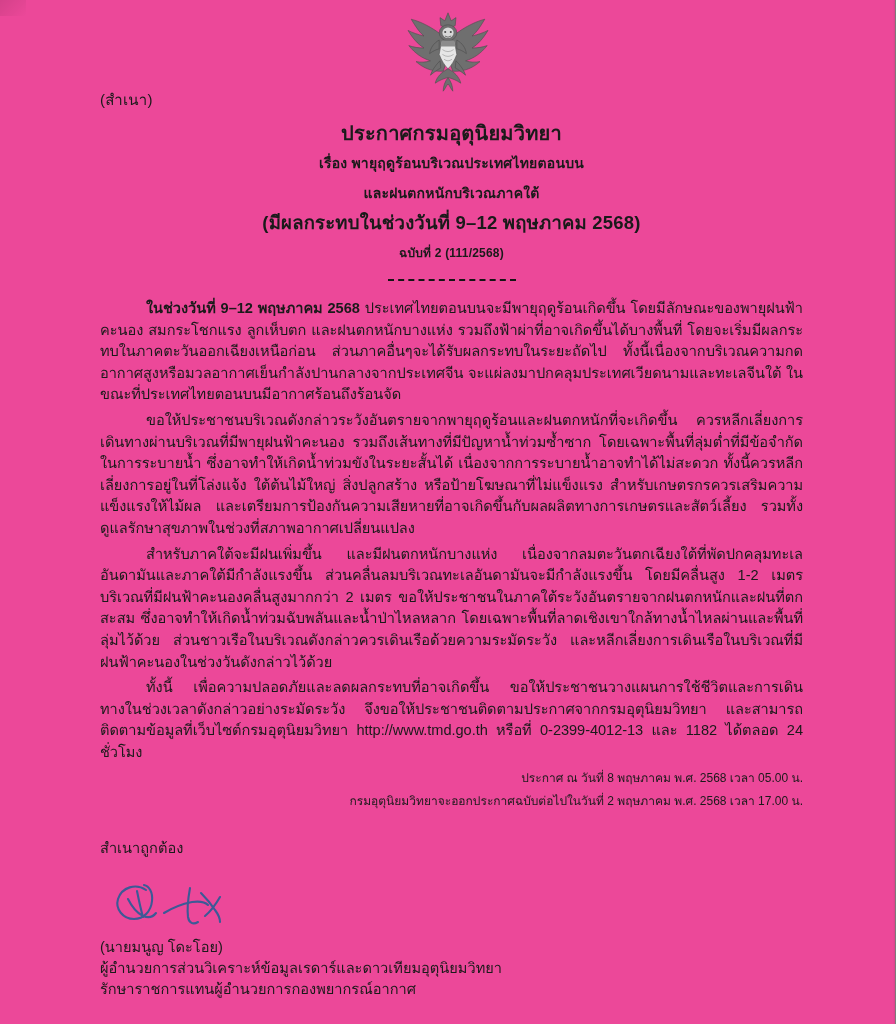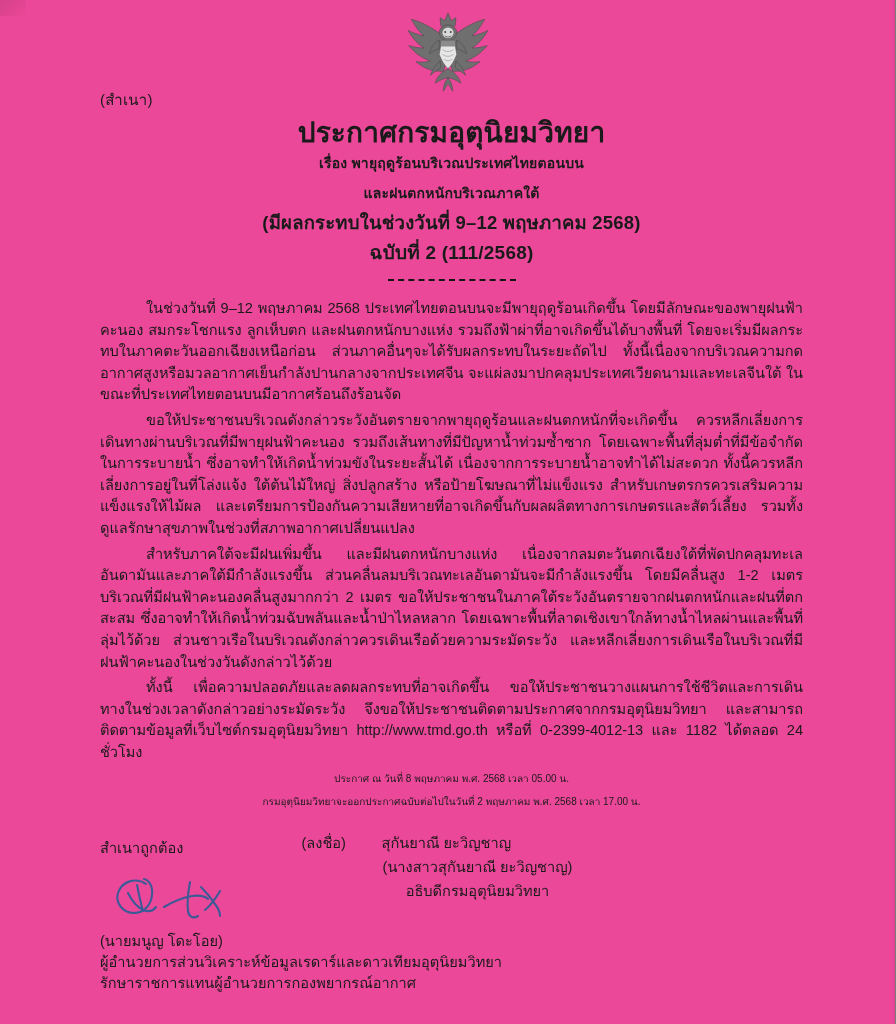--- a/index.html
+++ b/index.html
@@ -74,47 +74,47 @@
   .title-block {
     padding-top: 118px;
     text-align: center;
   }
   .title-line {
     font-weight: bold;
     font-size: 14px;
     line-height: 30px;
     letter-spacing: 0.2px;
   }
-  .title-line.t1 { font-size: 28px; }
+  .title-line.t1 { font-size: 20px; }
   .title-line.t4 { font-size: 18.5px; }
-  .title-line.t5 { font-size: 19px; }
+  .title-line.t5 { font-size: 12px; }
   .rule {
     margin: 11px auto 0;
     width: 128px;
     height: 0;
     border-top: 2px dashed #141414;
   }
 
   
   .body {
     margin-top: 17px;
     font-size: 14.6px;
     line-height: 21.6px;
     text-align: justify;
     text-justify: inter-word;
     letter-spacing: -0.05px;
   }
   .para { margin: 0 0 4px 0; }
   .para .indent { display: inline-block; width: 46px; }
-  .lead { font-weight: normal; }
+  .lead { font-weight: bold; }
 
   
   .notice {
-    text-align: center;
-    font-size: 10px;
+    text-align: right;
+    font-size: 12px;
     line-height: 23px;
   }
 
   
   .sig-block {
     margin-top: 18px;
     display: flex;
     justify-content: center;
   }
   .sig-inner {
@@ -129,21 +129,21 @@
   .sig-title { text-align: center; padding-left: 52px; }
 
   
   .cert {
     position: absolute;
     left: 100px;
     top: 838px;
     font-size: 14.6px;
     line-height: 21px;
   }
-  .cert-head { margin-bottom: 12px; }
+  .cert-head { margin-bottom: 18px; }
   .cert-sign {
     width: 150px;
     height: 56px;
     display: block;
     margin: 2px 0 4px 6px;
   }
   .cert-line { white-space: nowrap; }
 </style>
 </head>
 <body>
@@ -208,29 +208,20 @@
       <p class="para"><span class="indent"></span><span>สำหรับภาคใต้จะมีฝนเพิ่มขึ้น และมีฝนตกหนักบางแห่ง เนื่องจากลมตะวันตกเฉียงใต้ที่พัดปกคลุมทะเลอันดามันและภาคใต้มีกำลังแรงขึ้น ส่วนคลื่นลมบริเวณทะเลอันดามันจะมีกำลังแรงขึ้น โดยมีคลื่นสูง 1-2 เมตร บริเวณที่มีฝนฟ้าคะนองคลื่นสูงมากกว่า 2 เมตร ขอให้ประชาชนในภาคใต้ระวังอันตรายจากฝนตกหนักและฝนที่ตกสะสม ซึ่งอาจทำให้เกิดน้ำท่วมฉับพลันและน้ำป่าไหลหลาก โดยเฉพาะพื้นที่ลาดเชิงเขาใกล้ทางน้ำไหลผ่านและพื้นที่ลุ่มไว้ด้วย ส่วนชาวเรือในบริเวณดังกล่าวควรเดินเรือด้วยความระมัดระวัง และหลีกเลี่ยงการเดินเรือในบริเวณที่มีฝนฟ้าคะนองในช่วงวันดังกล่าวไว้ด้วย</span></p>
 
       <p class="para"><span class="indent"></span><span>ทั้งนี้ เพื่อความปลอดภัยและลดผลกระทบที่อาจเกิดขึ้น ขอให้ประชาชนวางแผนการใช้ชีวิตและการเดินทางในช่วงเวลาดังกล่าวอย่างระมัดระวัง จึงขอให้ประชาชนติดตามประกาศจากกรมอุตุนิยมวิทยา และสามารถติดตามข้อมูลที่เว็บไซต์กรมอุตุนิยมวิทยา http://www.tmd.go.th หรือที่ 0-2399-4012-13 และ 1182 ได้ตลอด 24 ชั่วโมง</span></p>
     </div>
 
     <div class="notice">
       <div>ประกาศ ณ วันที่ 8 พฤษภาคม พ.ศ. 2568 เวลา 05.00 น.</div>
       <div>กรมอุตุนิยมวิทยาจะออกประกาศฉบับต่อไปในวันที่ 2 พฤษภาคม พ.ศ. 2568 เวลา 17.00 น.</div>
     </div>
 
-    <div class="sig-block">
-      <div class="sig-inner">
-        <div class="sig-row">
-          <span class="sig-paren">(ลงชื่อ)</span><span class="sig-name">สุกันยาณี ยะวิญชาญ</span>
-        </div>
-        <div class="sig-sub">(นางสาวสุกันยาณี ยะวิญชาญ)</div>
-        <div class="sig-title">อธิบดีกรมอุตุนิยมวิทยา</div>
-      </div>
-    </div>
 
   </div>
 
   <div class="cert">
     <div class="cert-head">สำเนาถูกต้อง</div>
 
     <svg class="cert-sign" viewBox="0 0 150 56" aria-hidden="true">
       <g fill="none" stroke="#3c5a96" stroke-width="2.1" stroke-linecap="round" stroke-linejoin="round">
         <path d="M40 13 C30 6 16 10 12 22 C9 32 17 42 28 42 C38 42 45 34 46 24 C47 15 43 9 38 8"></path>
         <path d="M22 22 C26 30 31 36 37 39 C42 41 47 40 50 36"></path>

